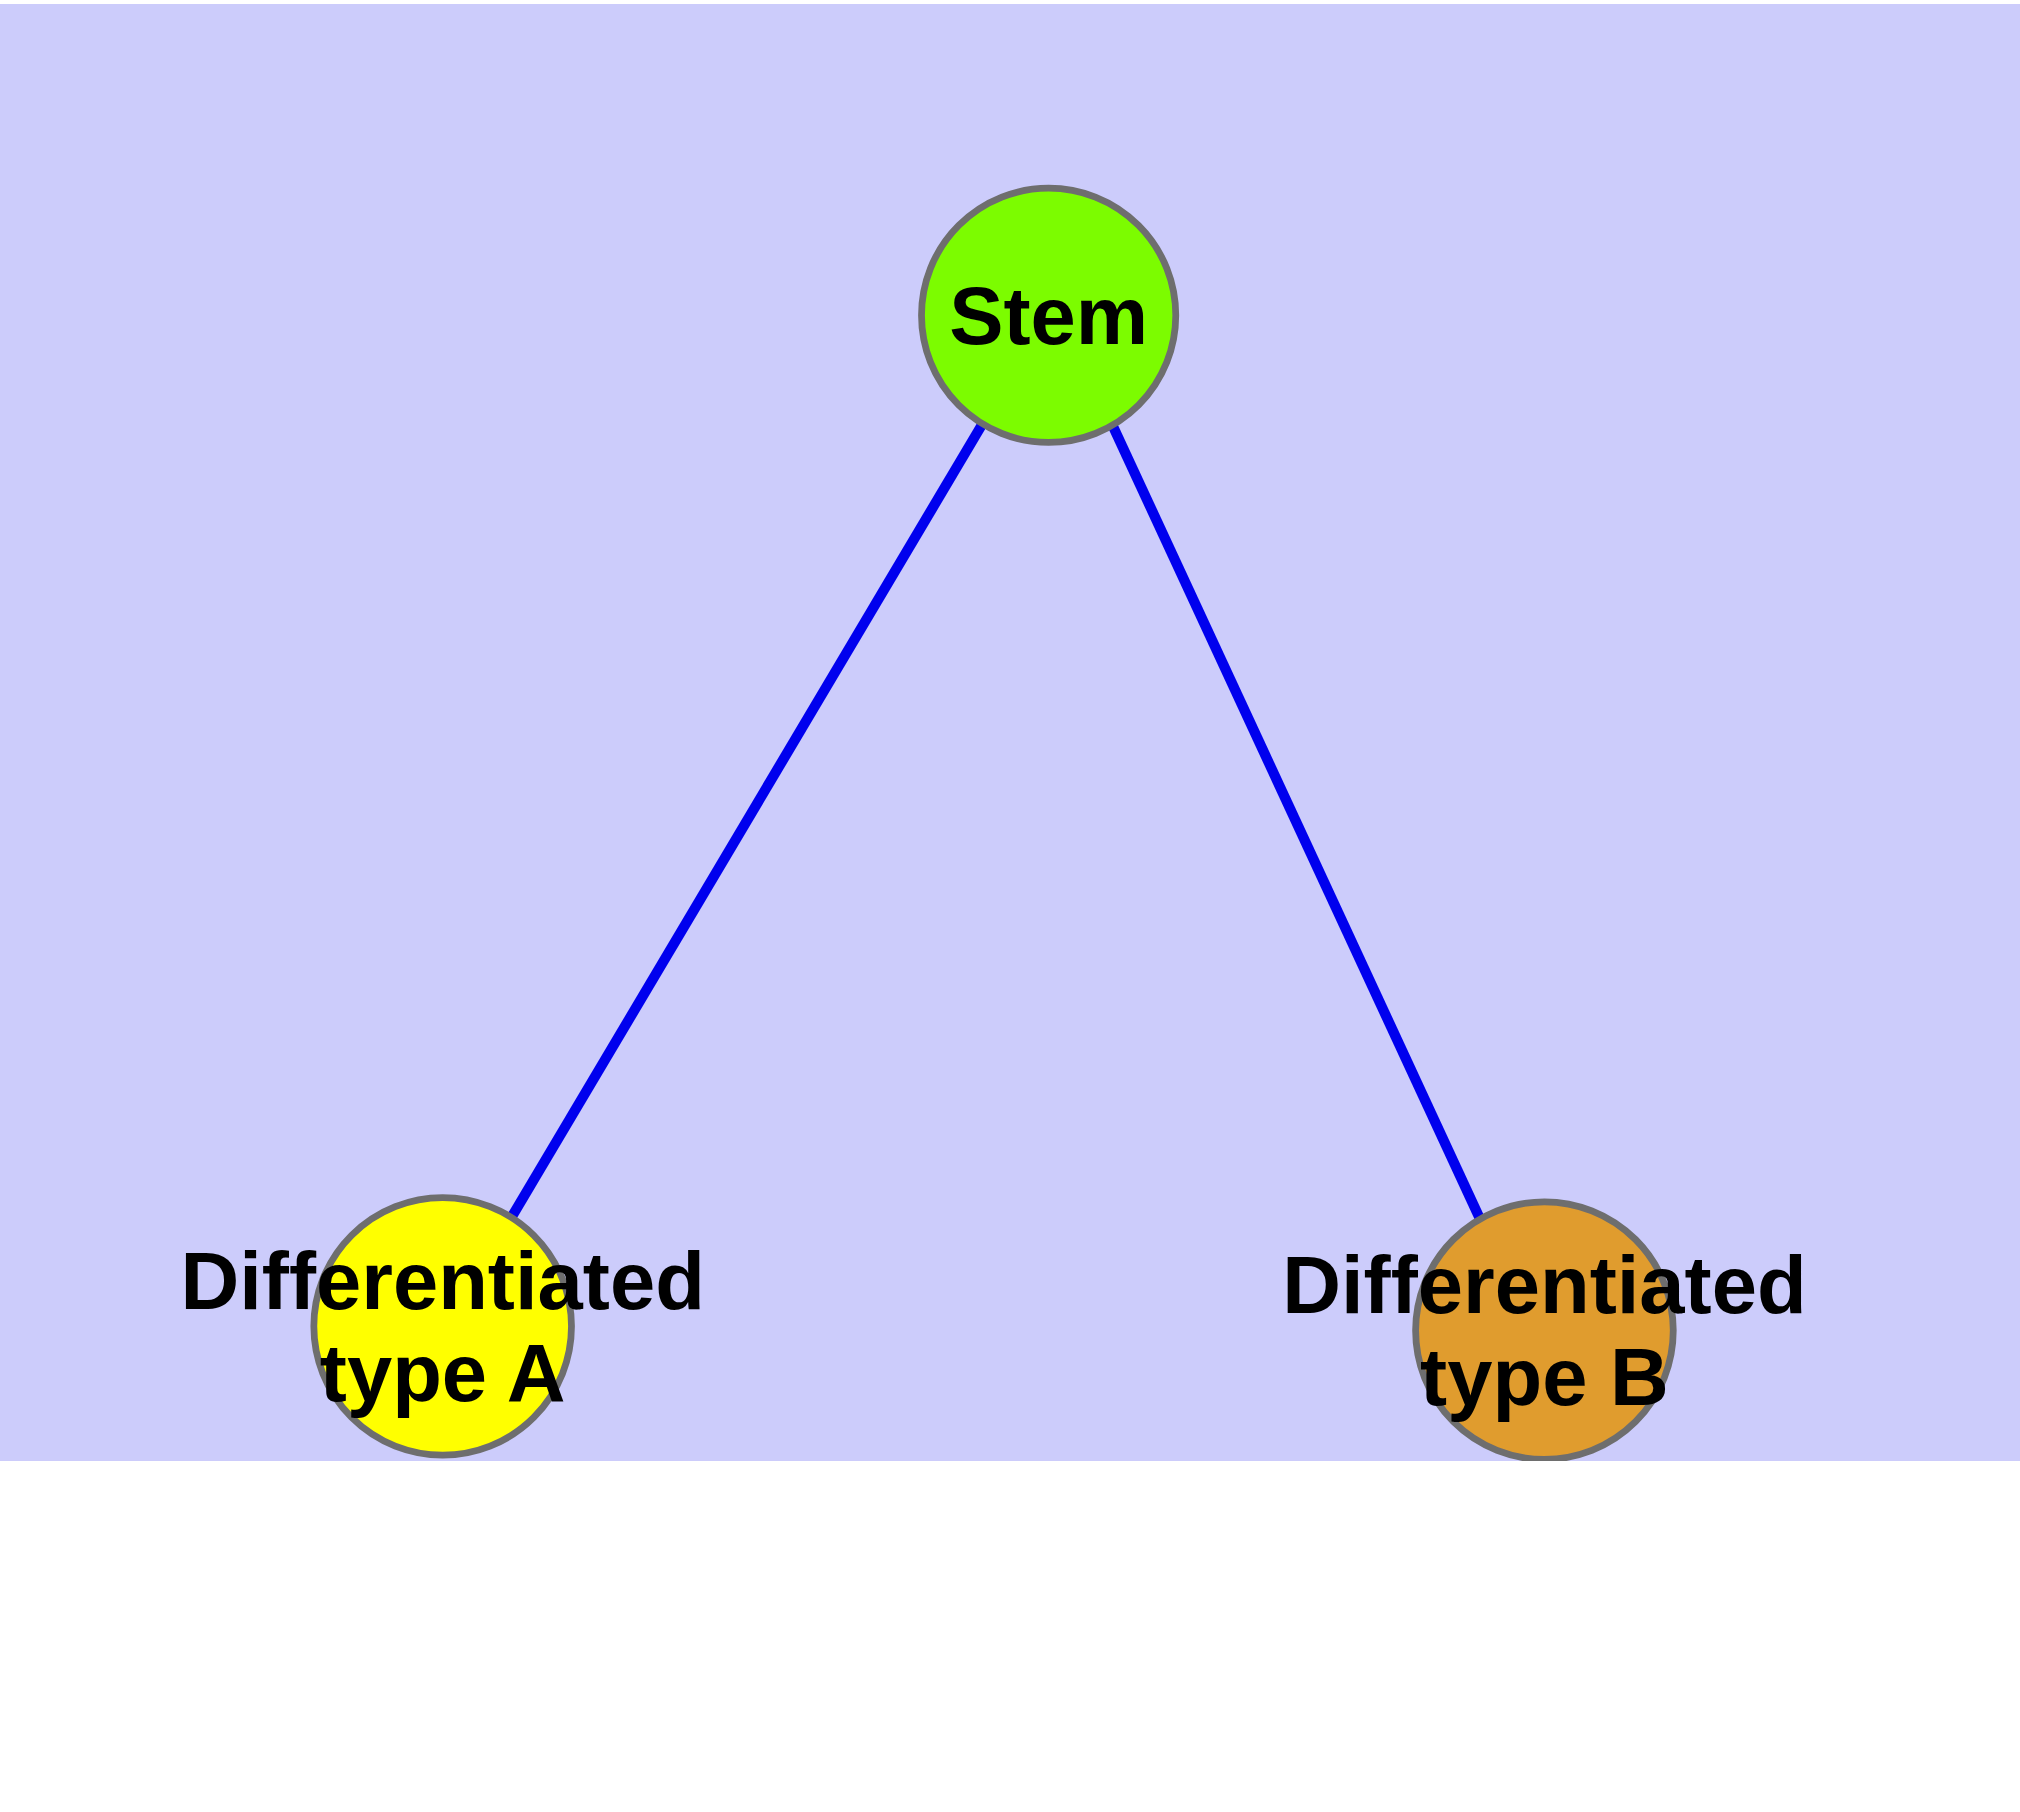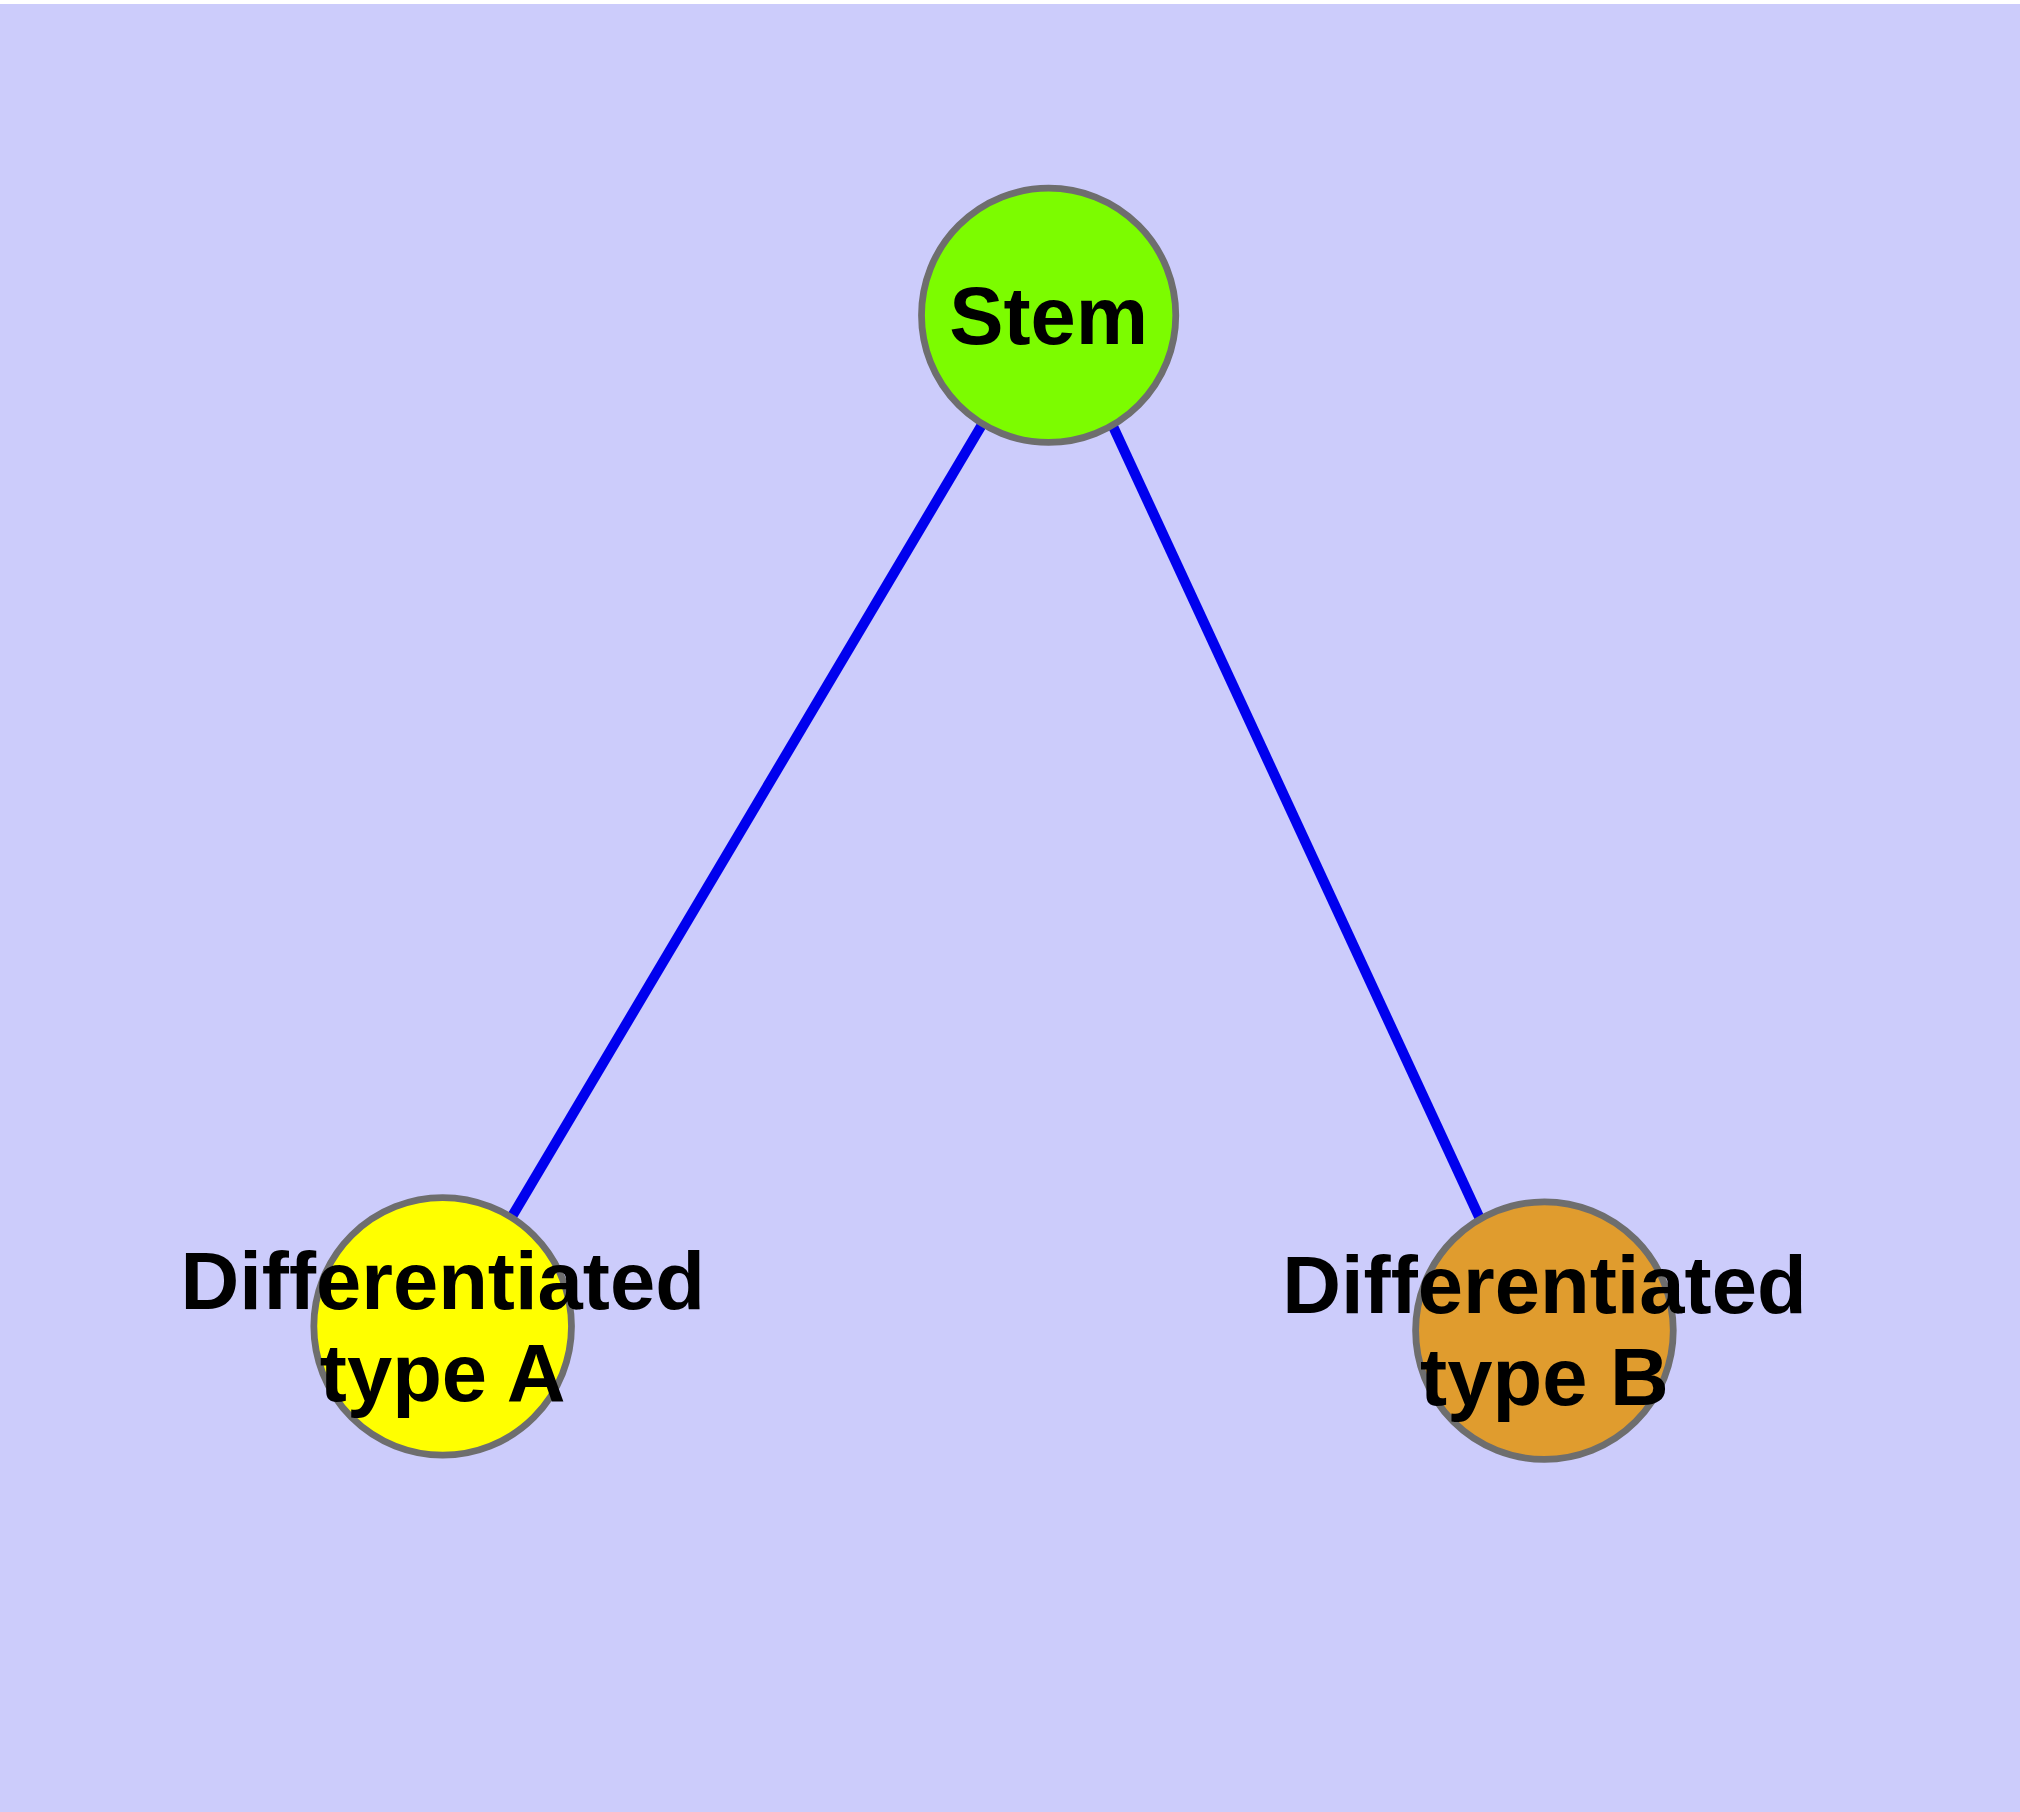--- a/index.html
+++ b/index.html
@@ -43,21 +43,21 @@
     font-weight: bold;
     fill: #000000;
     text-anchor: middle;
     dominant-baseline: auto;
     paint-order: normal;
   }
 </style>
 </head>
 <body>
 
-<div id="stage" style="width: 2021px; height: 1812px; background: rgb(255, 255, 255);">
+<div id="stage" style="width: 2021px; height: 1461px; background: rgb(255, 255, 255);">
 
   <div id="canvas-bg" style="background: rgb(204, 204, 251); top: 4.2px; height: 1808px;"></div>
 
   <svg id="graph" viewBox="0 0 2384 2138" xmlns="http://www.w3.org/2000/svg">
     <g id="edges-layer">
         <line class="edge-line" x1="1159" y1="500" x2="604" y2="1435" stroke="#0000ee" stroke-width="12"></line>
         <line class="edge-line" x1="1312" y1="501" x2="1745" y2="1436" stroke="#0000ee" stroke-width="12"></line>
       </g>
     <g id="nodes-layer">
         <circle class="node-circle" cx="1237" cy="372" r="150" fill="#7cfc00" stroke="#6e6e6e" stroke-width="8"></circle>

